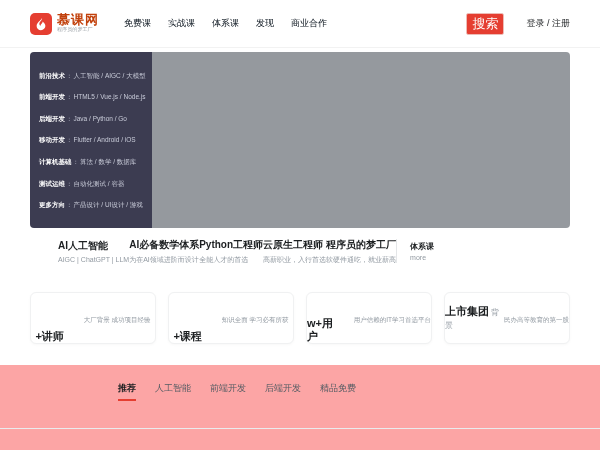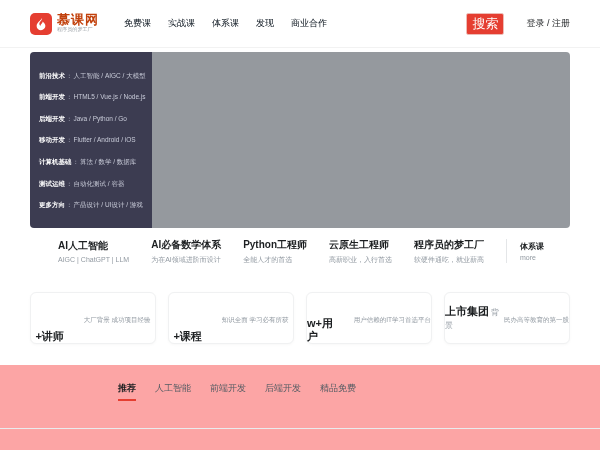--- a/index.html
+++ b/index.html
@@ -34,21 +34,21 @@
     justify-content:space-evenly; padding:6px 0; }
   .menu-row { padding:0 9px; font-size:6.5px; white-space:nowrap; overflow:hidden;
     cursor:pointer; line-height:1.4; }
   .menu-label { color:#ffffff; font-weight:bold; }
   .menu-sep { color:#b8bac8; margin:0 1px; }
   .menu-links { color:#c9ccd9; }
   .banner { flex:1; background:#95999e; cursor:pointer; }
 
   
   .course-categories { margin:0 30px; height:46px; display:flex; align-items:center;
-    justify-content:space-between; padding:0 26px 0 28px; background:#fff; }
+    justify-content:flex-start; padding:0 26px 0 28px; background:#fff; }
   .cat-card { cursor:pointer; }
   .cat-title { font-size:10px; font-weight:bold; color:#1c1f21; margin-bottom:3px; white-space:nowrap; }
   .cat-sub { font-size:7px; color:#9199a1; white-space:nowrap; }
   .more-wrap { display:flex; align-items:center; }
   .more-divider { width:1px; height:24px; background:#e4e6e8; margin-right:13px; }
   .more-link { cursor:pointer; text-align:left; }
   .more-title { font-size:8px; font-weight:bold; color:#1c1f21; margin-bottom:2px; }
   .more-sub { font-size:7px; color:#9199a1; }
 
   

